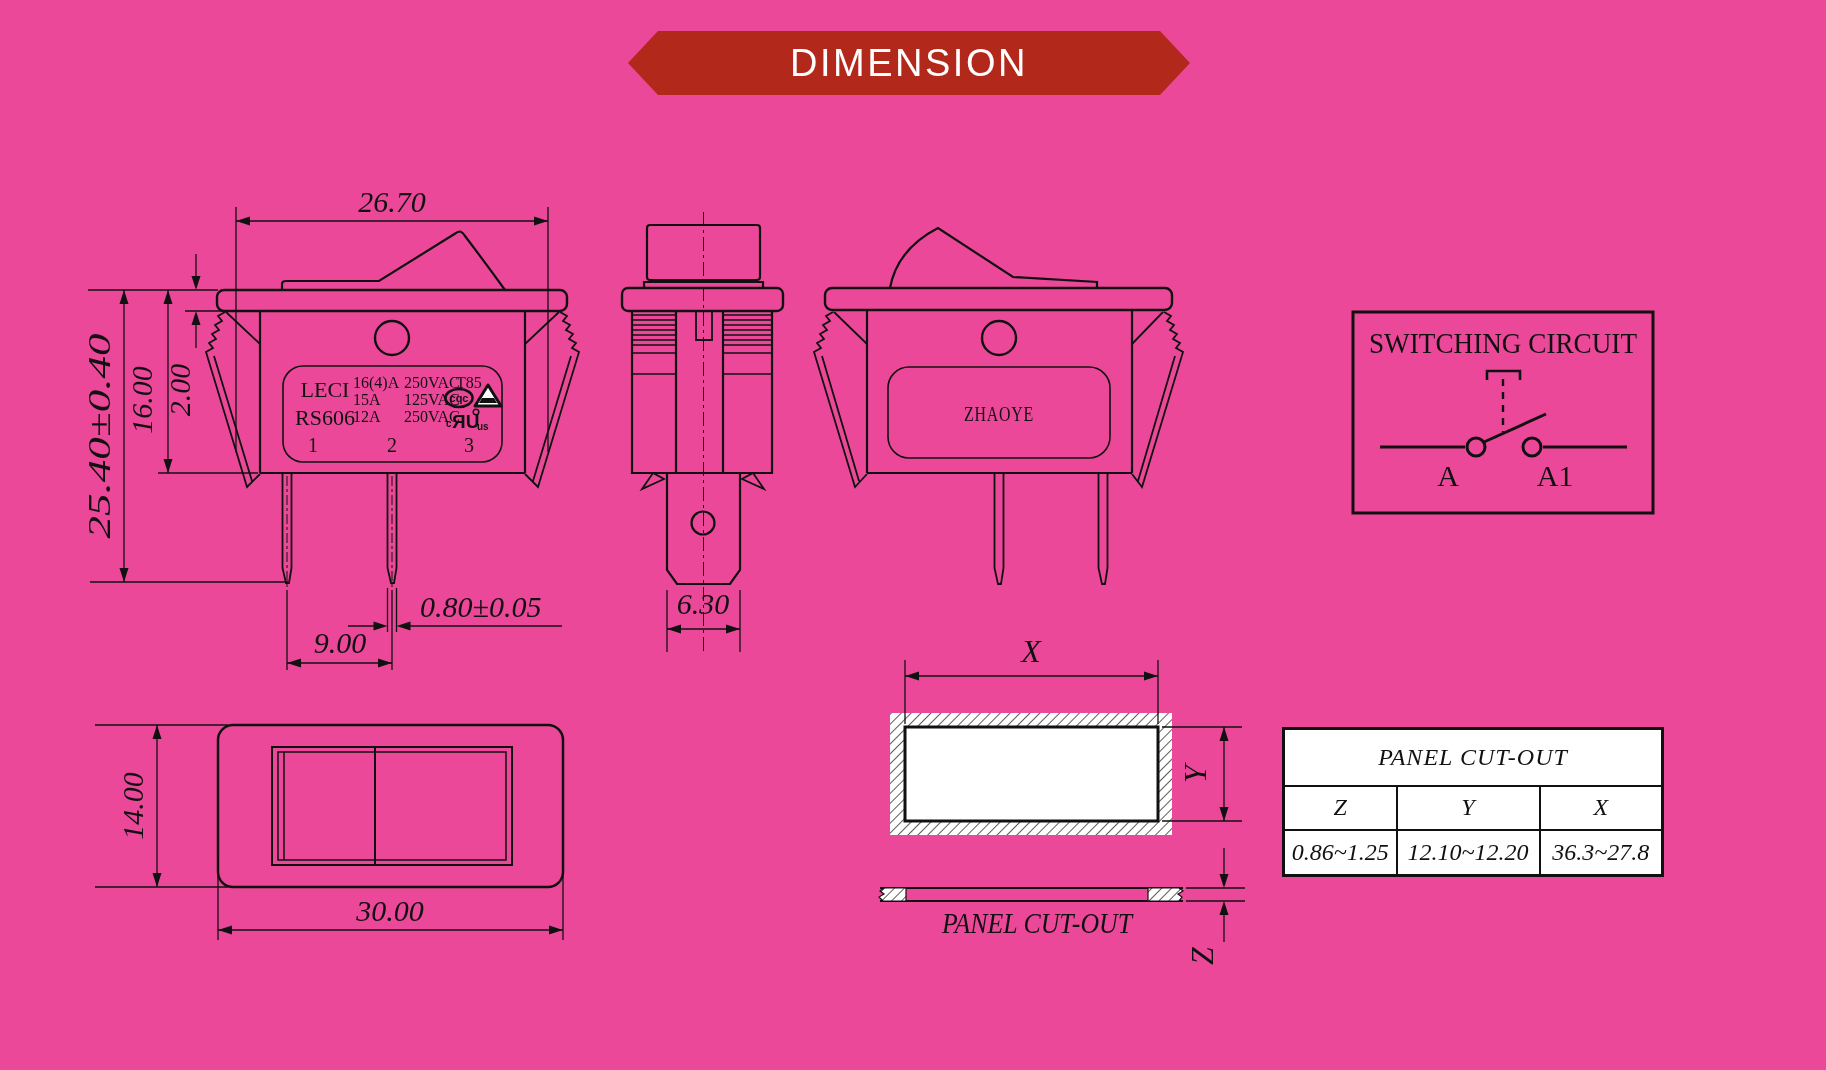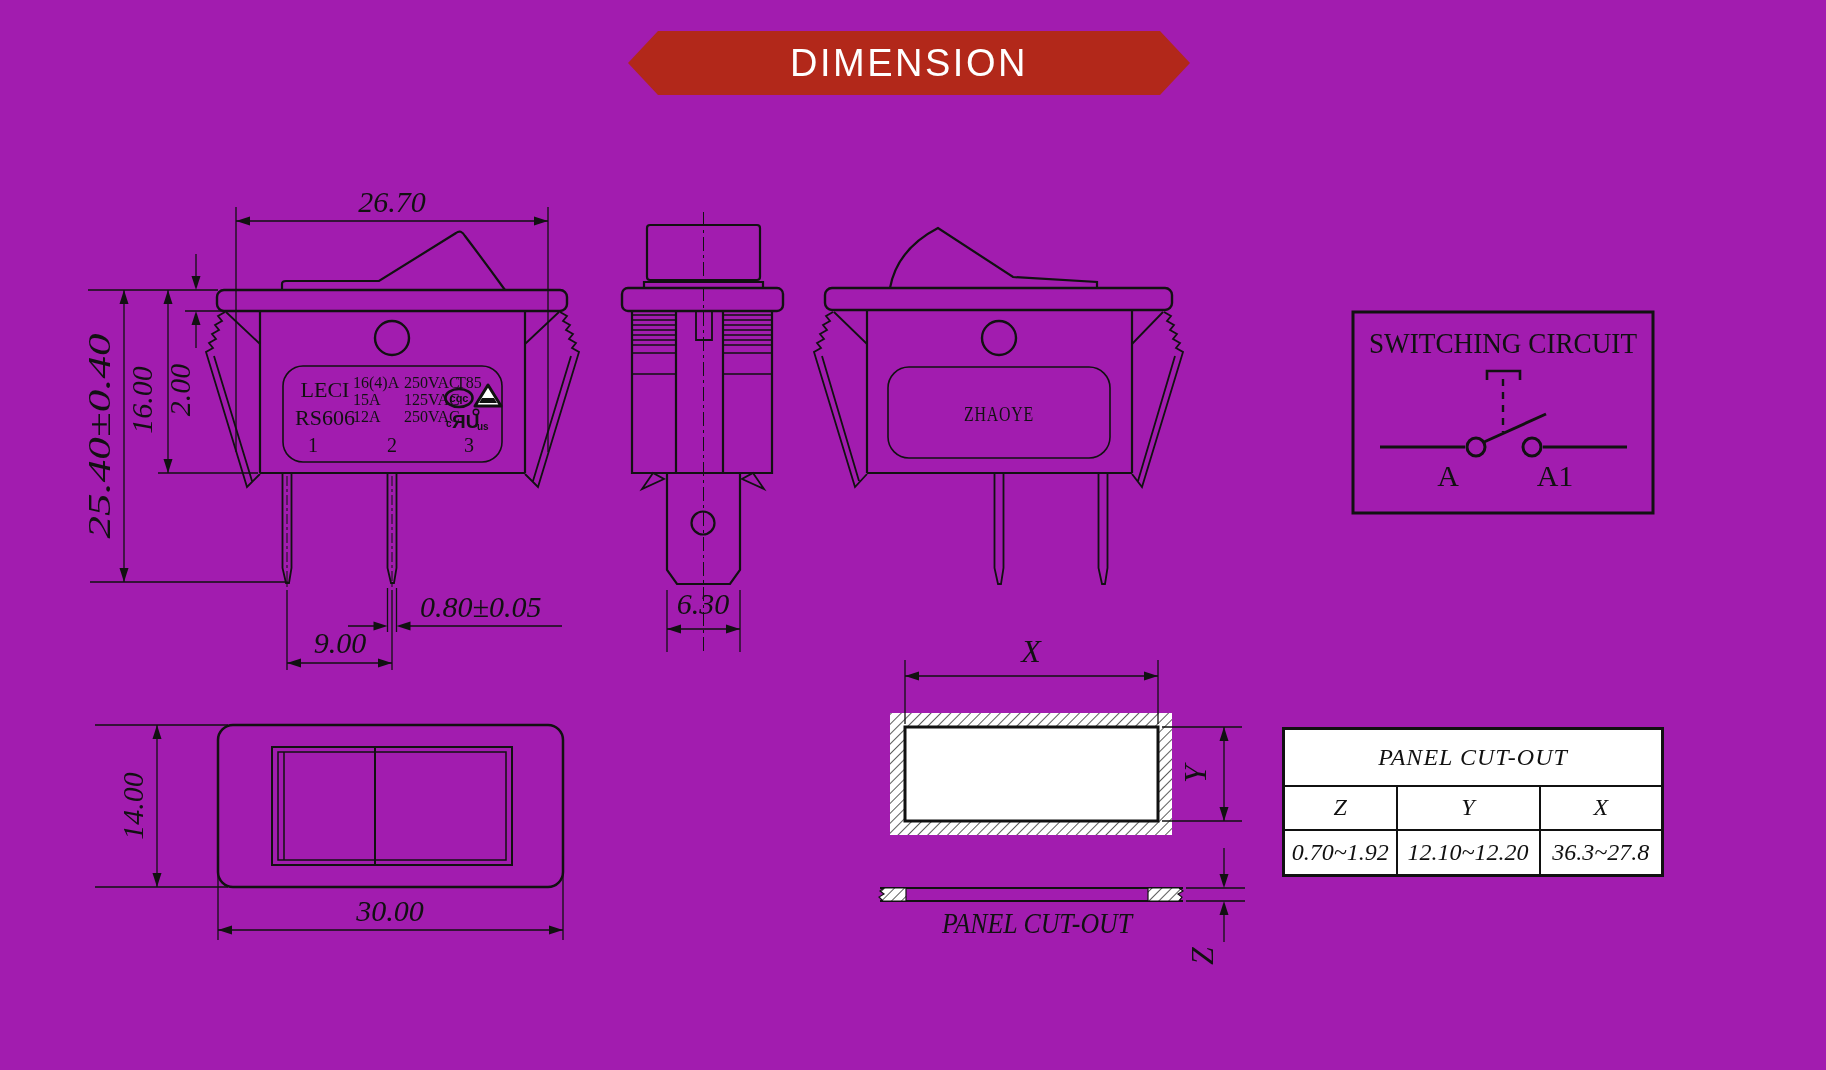--- a/index.html
+++ b/index.html
@@ -1,16 +1,16 @@
 <!DOCTYPE html>
 <html><head>
 <meta charset="utf-8">
 <style>
   html,body{margin:0;padding:0;background:#ffffff;}
-  #stage{position:relative;width:1826px;height:1070px;background:#a21caf;overflow:hidden;
+  #stage{position:relative;width:1826px;height:1070px;background:#ec4899;overflow:hidden;
          font-family:"Liberation Serif",serif;}
   svg text{user-select:none;}
   .dim{font:italic 30px "Liberation Serif",serif;fill:#111;}
   .dimbig{font:italic 32px "Liberation Serif",serif;fill:#111;}
   .banner-text{font:38px "Liberation Sans",sans-serif;fill:#ffffff;letter-spacing:2.5px;}
   .brand{font:22px "Liberation Serif",serif;fill:#111;}
   .rating{font:16px "Liberation Serif",serif;fill:#111;}
   .term{font:20px "Liberation Serif",serif;fill:#111;}
   .zhaoye{font:21px "Liberation Serif",serif;fill:#111;letter-spacing:1px;}
   .circ{font:30px "Liberation Serif",serif;fill:#111;}
@@ -245,21 +245,21 @@
     <tbody>
           <tr style="height:44px">
       <td colspan="3" class="t-title">PANEL CUT-OUT</td>
     </tr>
     <tr style="height:33px">
       <td class="t-head">Z</td>
       <td class="t-head">Y</td>
       <td class="t-head">X</td>
     </tr>
     <tr style="height:35px">
-      <td>0.70~1.92</td>
+      <td>0.86~1.25</td>
       <td>12.10~12.20</td>
       <td>36.3~27.8</td>
     </tr>
   </tbody>
       </table>
 </div>
 
 </div>
 
 </body></html>

